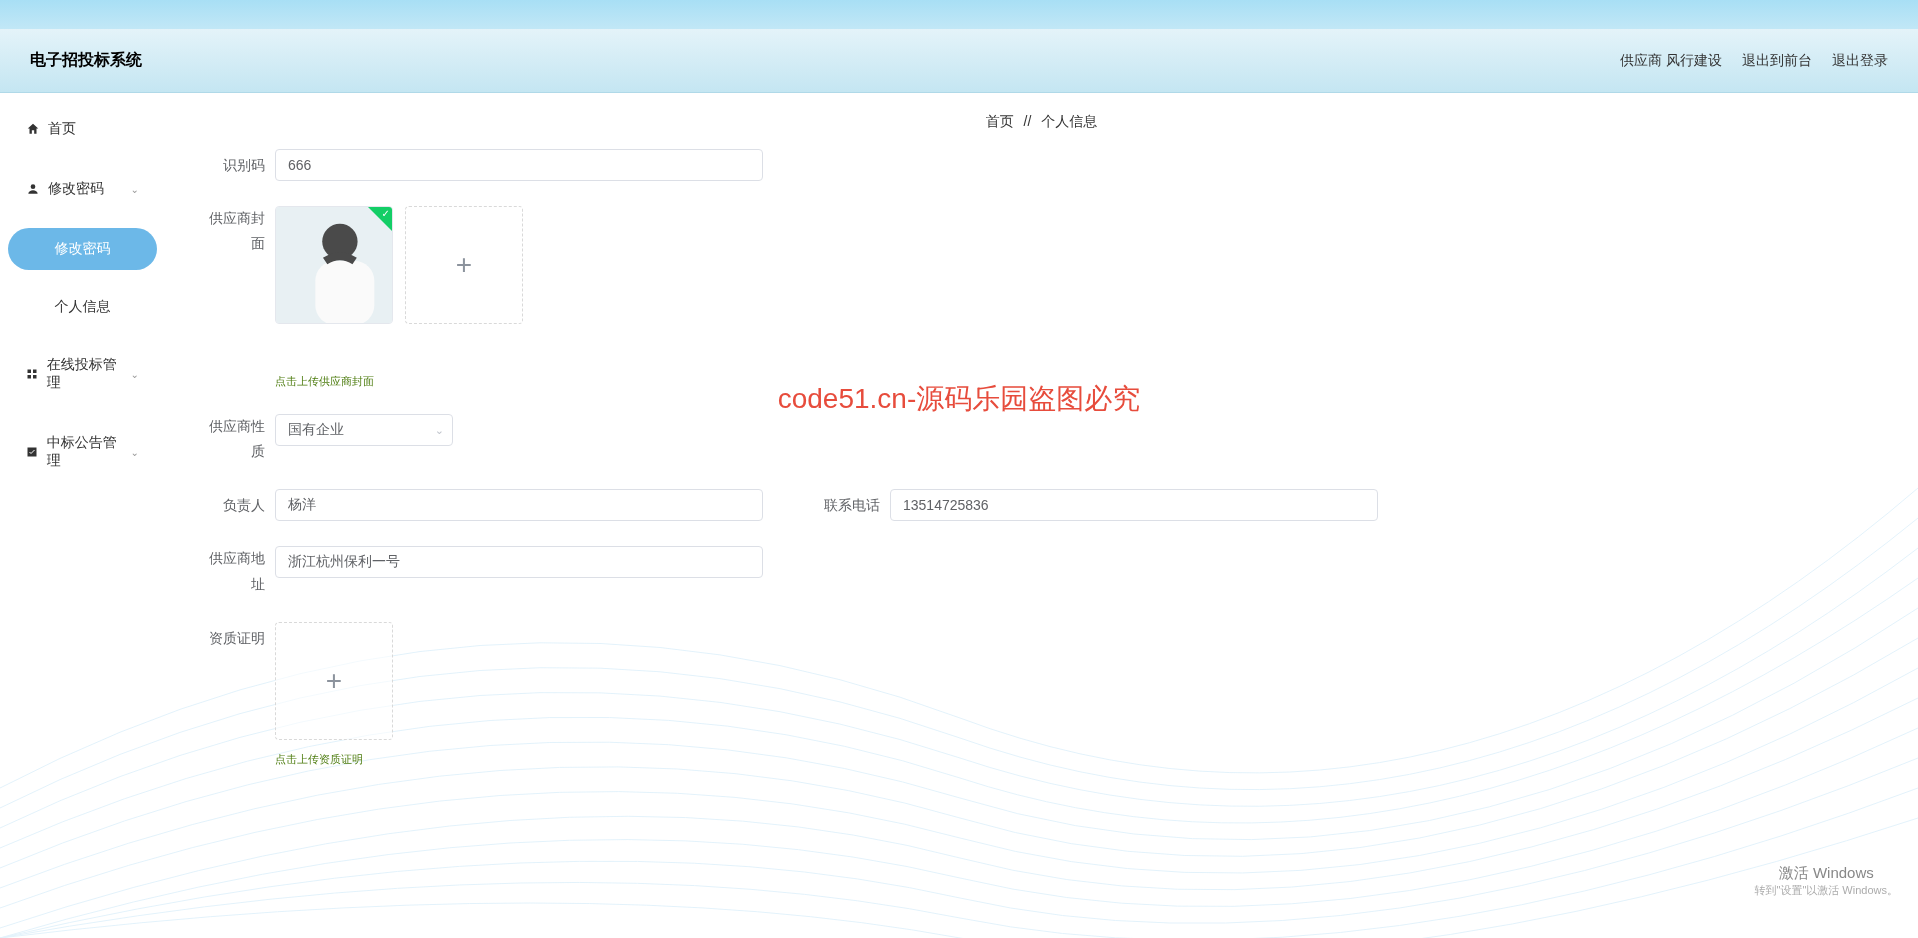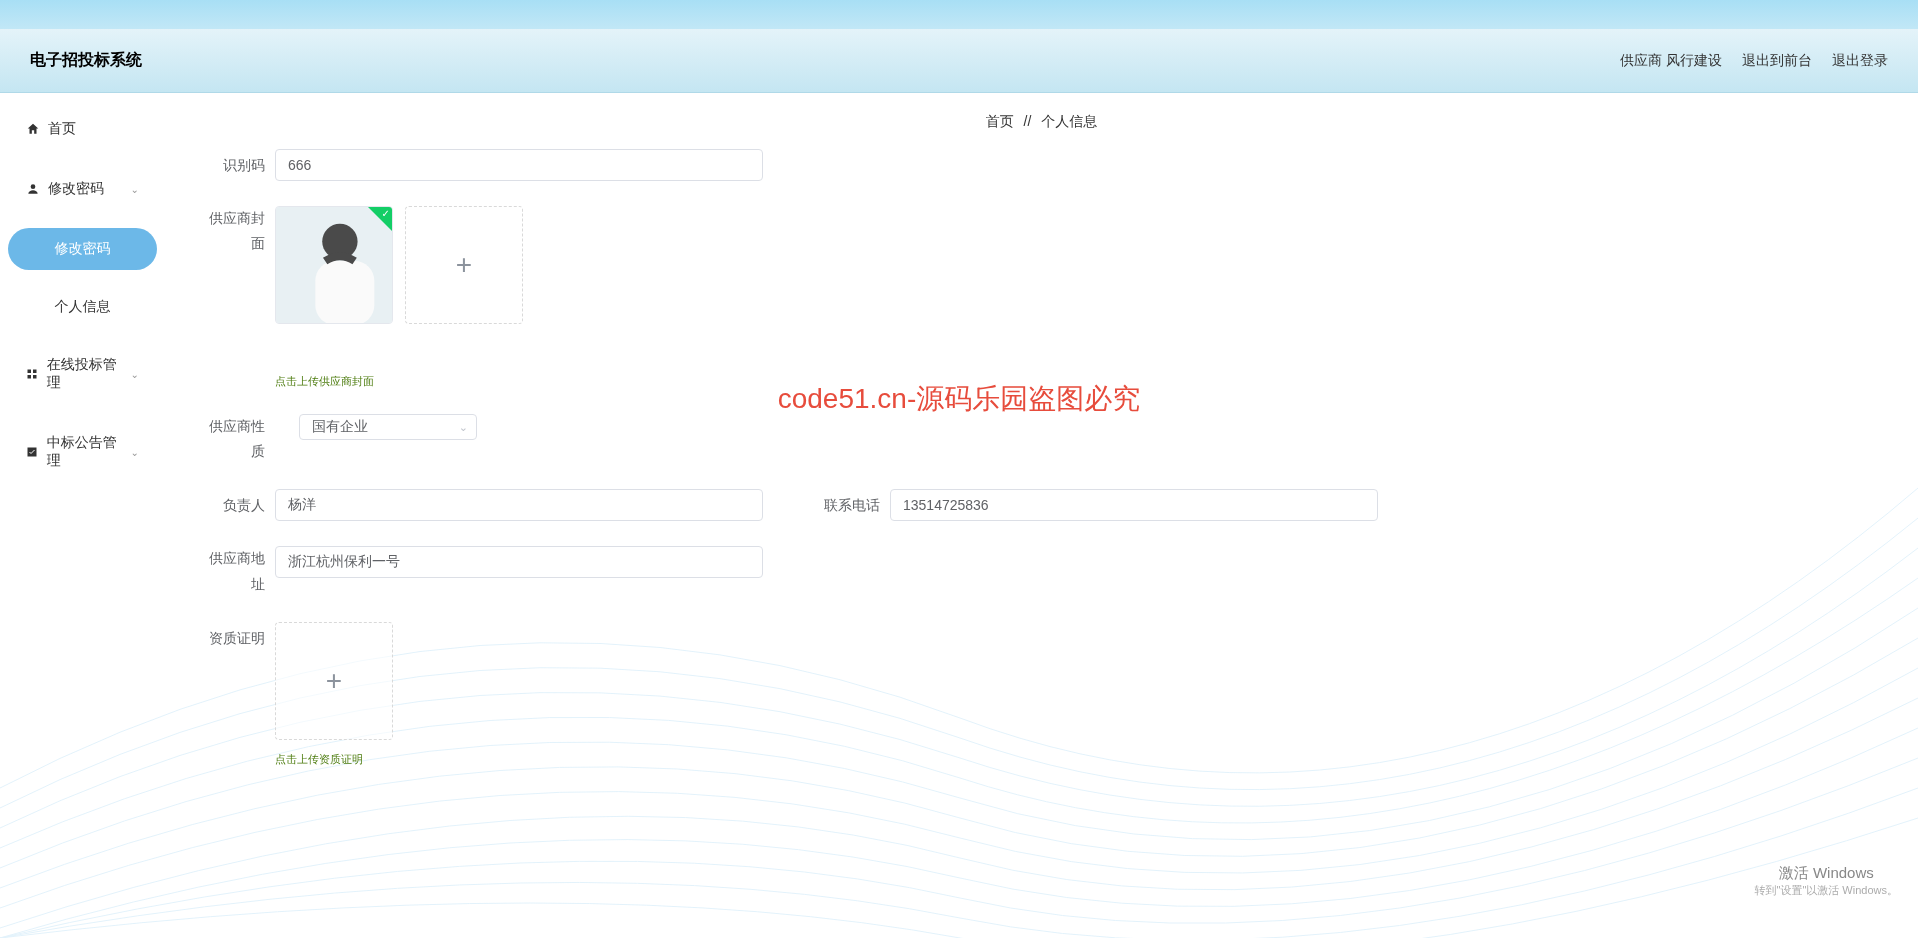--- a/index.html
+++ b/index.html
@@ -137,32 +137,31 @@
       border: 1px solid #dcdfe6;
       border-radius: 4px;
       padding: 0 12px;
       font-size: 14px;
       color: #606266;
       background: #fff;
       outline: none;
     }
     .select {
       width: 178px;
-      height: 26px;
+      height: 32px;
       border: 1px solid #dcdfe6;
       border-radius: 4px;
       padding: 0 28px 0 12px;
       font-size: 14px;
       color: #606266;
       background: #fff;
       position: relative;
       display: flex;
       align-items: center;
       cursor: pointer;
-      margin-left: 24px;
     }
     .select-chevron {
       position: absolute;
       right: 8px;
       color: #c0c4cc;
       font-size: 11px;
     }
     .upload-area { display: flex; flex-direction: column; }
     .upload-imgs { display: flex; gap: 12px; }
     .upload-preview {

